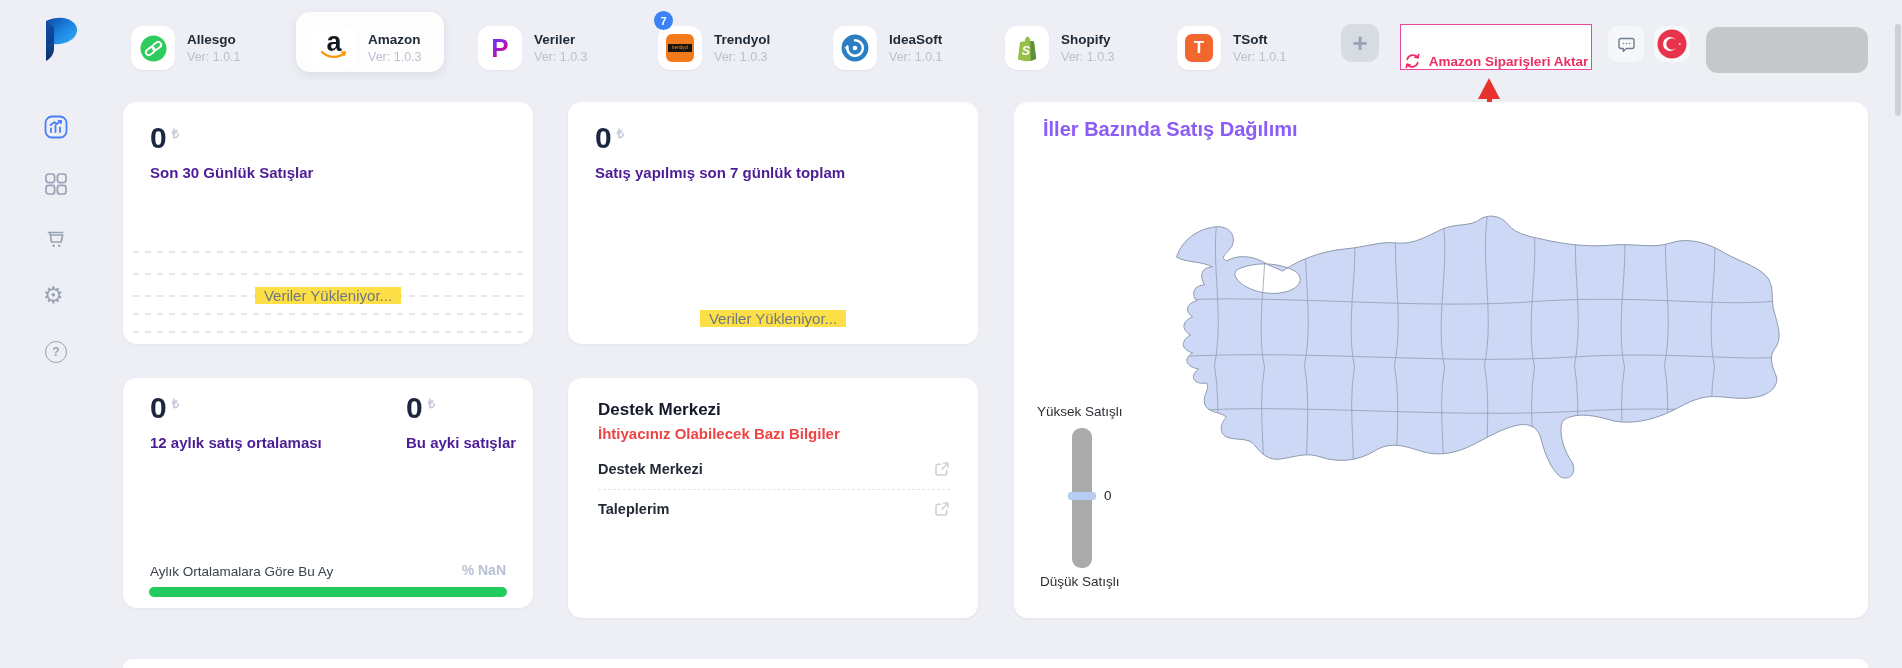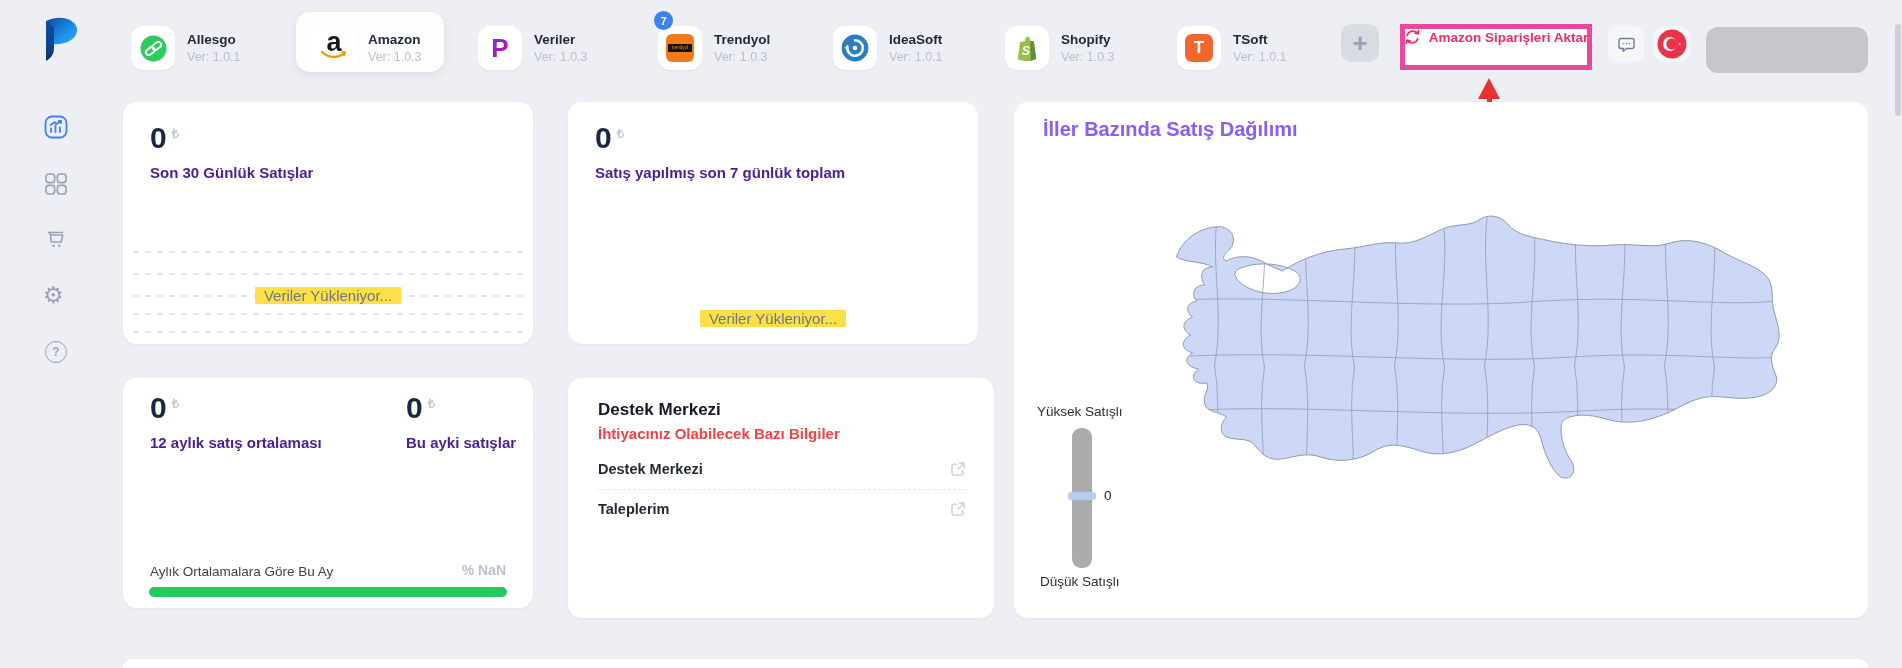--- a/index.html
+++ b/index.html
@@ -31,22 +31,22 @@
   .tr-ico{width:28px;height:28px;background:#f27a1a;border-radius:6px;position:relative;}
   .tr-band{position:absolute;left:2px;right:2px;top:10px;height:8px;background:#141414;border-radius:1px;
     display:flex;align-items:center;justify-content:center;}
   .tr-band span{font-size:4.5px;color:#ff8c1a;line-height:8px;}
   .ts-ico{width:28px;height:28px;background:#f2672e;border-radius:7px;color:#fff;font-weight:700;font-size:17px;
     display:flex;align-items:center;justify-content:center;}
 
   .add-btn{position:absolute;left:1341px;top:24px;width:38px;height:38px;border-radius:11px;background:#d7dbe2;
     color:#99a2b2;font-size:26px;font-weight:700;display:flex;align-items:center;justify-content:center;cursor:pointer;line-height:1;}
 
-  .anno-box{position:absolute;left:1400px;top:24px;width:192px;height:46px;border:5px solid #ec4899;background:#ffffff;
-    box-sizing:border-box;display:flex;align-items:flex-start;justify-content:center;gap:8px;}
+  .anno-box{position:absolute;left:1400px;top:24px;width:192px;height:46px;border:1px solid #ec4899;background:#ffffff;
+    box-sizing:border-box;display:flex;align-items:flex-end;justify-content:center;gap:8px;}
   .import-label{font-size:13.5px;font-weight:700;color:#ee2e63;white-space:nowrap;}
   .arrow-shaft{position:absolute;left:1487px;top:98px;width:5px;height:36px;background:#e8322e;}
   .arrow-head{position:absolute;left:1478px;top:78px;width:0;height:0;border-left:11px solid transparent;
     border-right:11px solid transparent;border-bottom:21px solid #e8322e;}
 
   .mini-btn{position:absolute;top:26px;width:36px;height:36px;border-radius:10px;background:#f6f7f9;
     display:flex;align-items:center;justify-content:center;cursor:pointer;}
   .acct-box{position:absolute;left:1706px;top:27px;width:162px;height:46px;border-radius:12px;background:#c5c7ca;cursor:pointer;}
   .scroll-thumb{position:absolute;left:1895px;top:24px;width:6px;height:92px;border-radius:3px;background:#cdd0d6;cursor:pointer;}
 
@@ -308,21 +308,21 @@
     <div class="statval" style="left:283px;top:14px;">
       <span class="bignum">0</span>
       <span class="cur">₺</span>
     </div>
     <div class="statlabel" style="left:283px;top:56px;">Bu ayki satışlar</div>
     <div class="prog-label">Aylık Ortalamalara Göre Bu Ay</div>
     <div class="prog-pct">% NaN</div>
     <div class="prog-bar"></div>
   </div>
 
-  <div class="card" style="left:568px;top:378px;width:410px;height:240px;padding-left:16px;">
+  <div class="card" style="left:568px;top:378px;width:410px;height:240px;">
     <div class="sup-title">Destek Merkezi</div>
     <div class="sup-sub">İhtiyacınız Olabilecek Bazı Bilgiler</div>
     <div class="sup-list">
       <div class="sup-row">
         <span>Destek Merkezi</span>
         <svg width="16" height="16" viewBox="0 0 16 16" fill="none" stroke="#cdd2da" stroke-width="1.6" stroke-linecap="round" stroke-linejoin="round">
           <path d="M6.5 3.2 H4 a2 2 0 0 0 -2 2 V12 a2 2 0 0 0 2 2 h6.8 a2 2 0 0 0 2 -2 V9.5"></path>
           <path d="M9.5 2 H14 V6.5 M14 2 L7.8 8.2"></path>
         </svg>
       </div>

